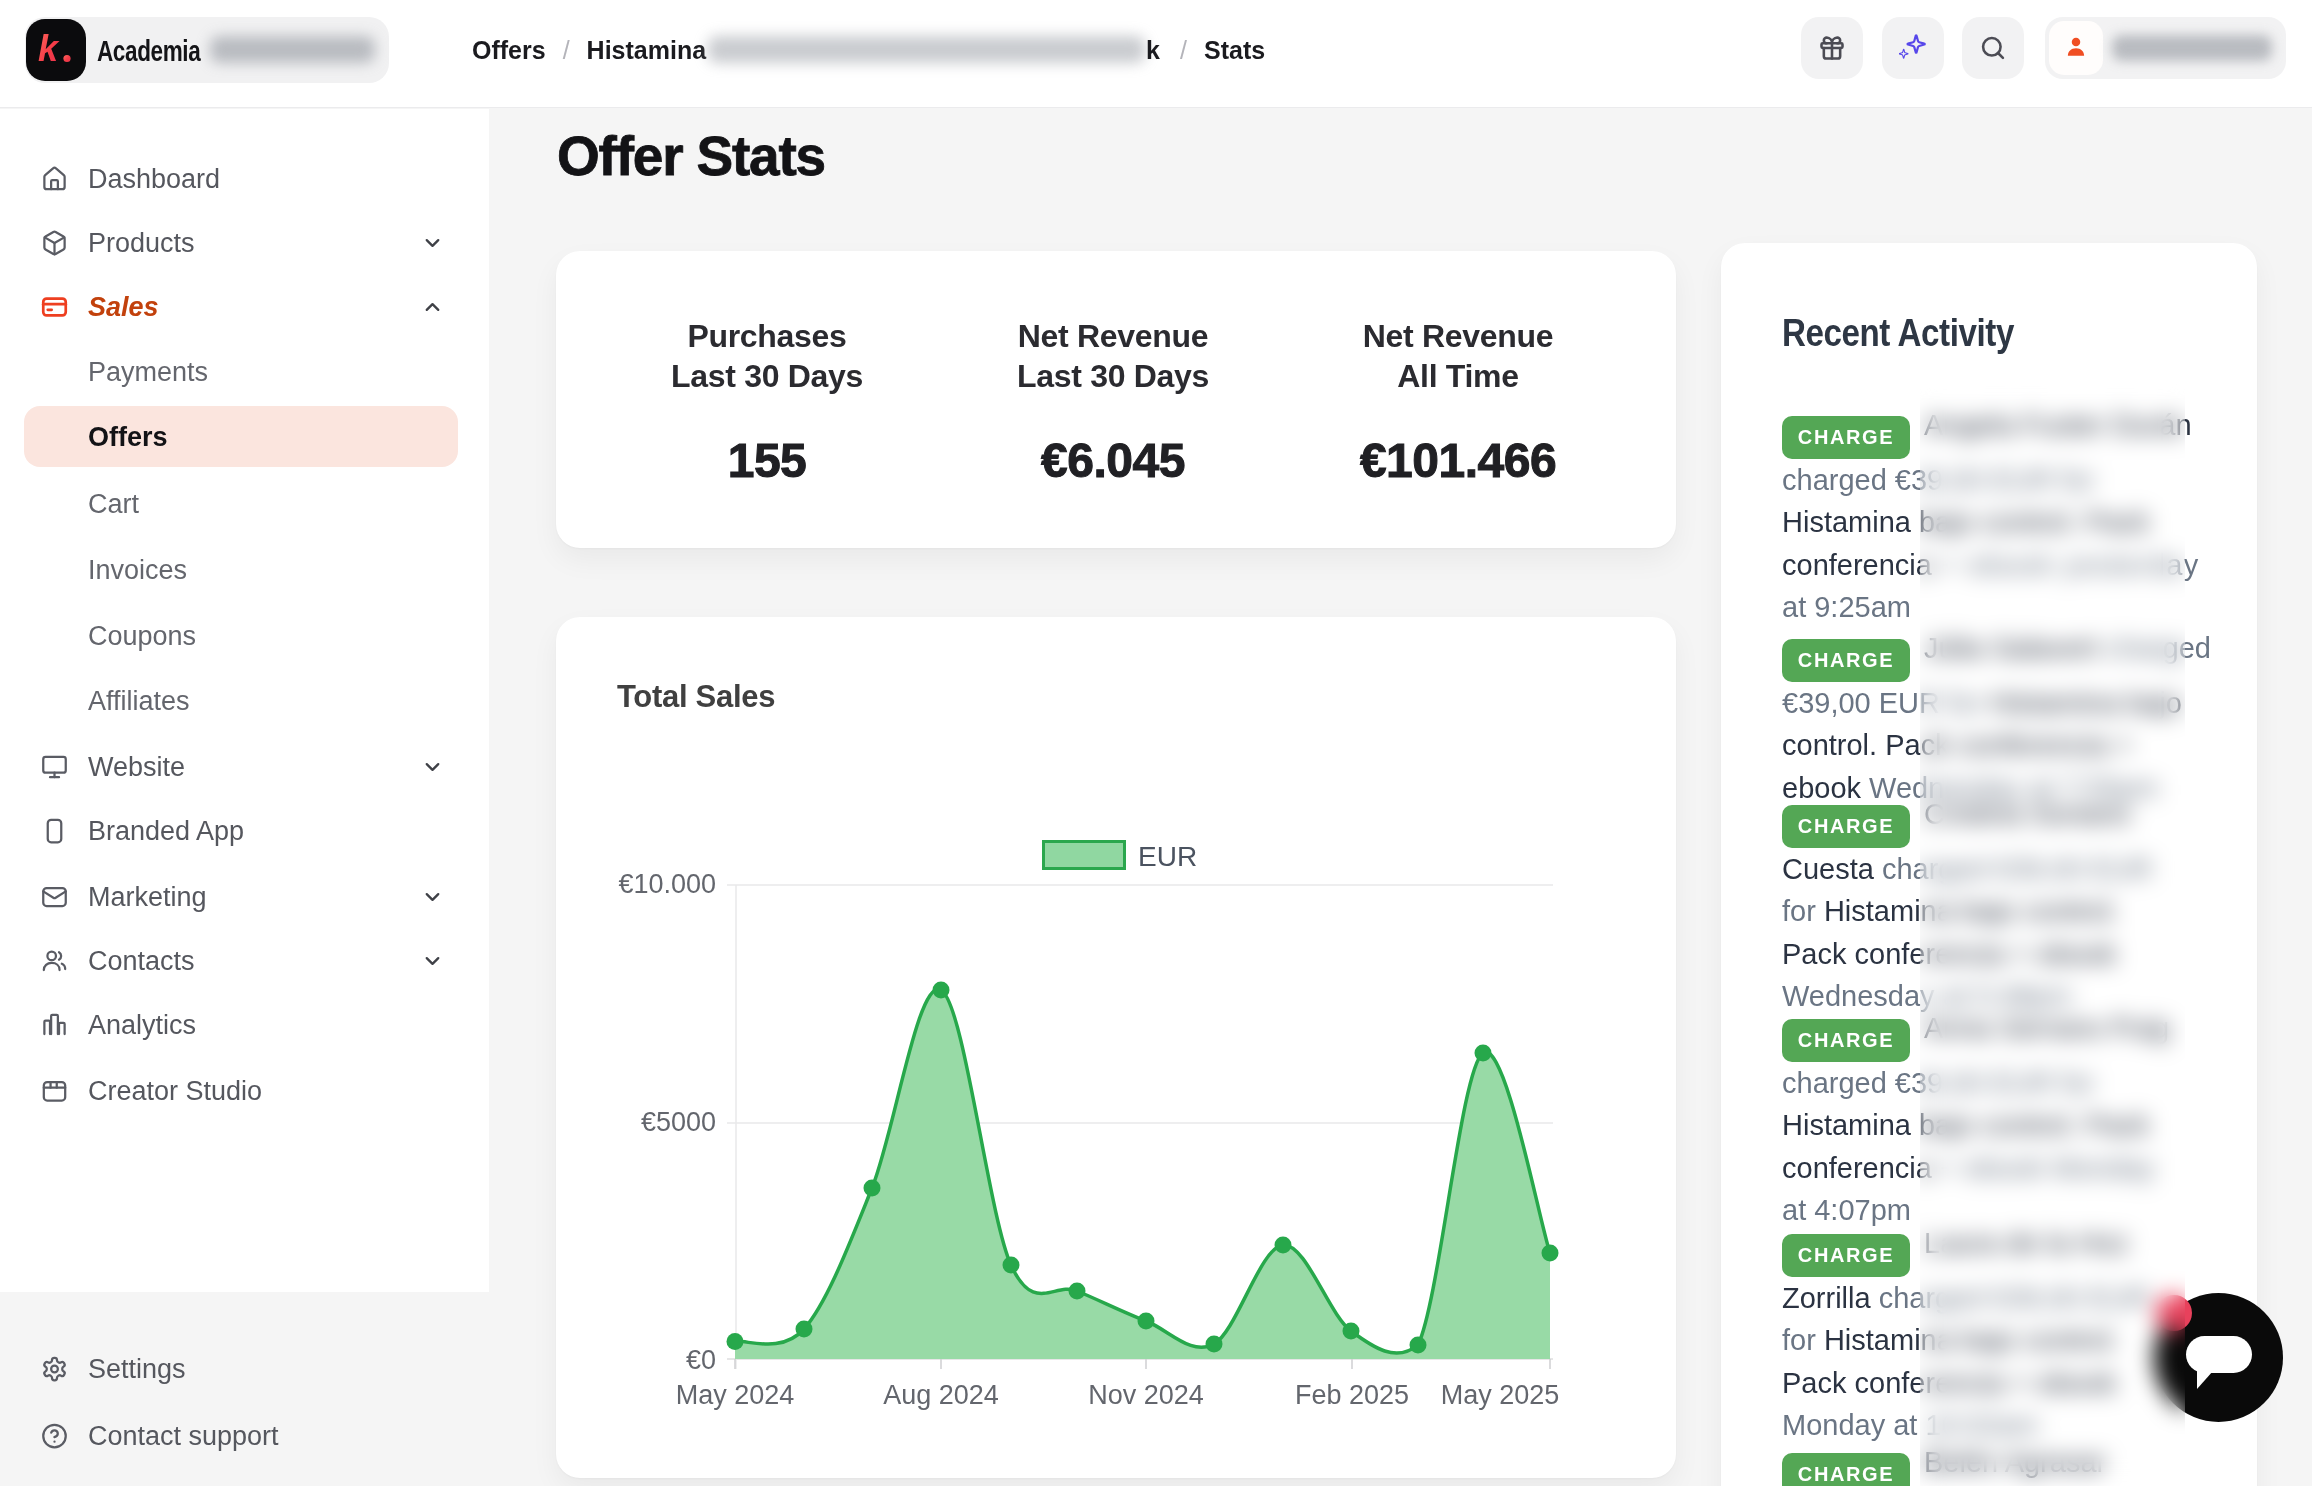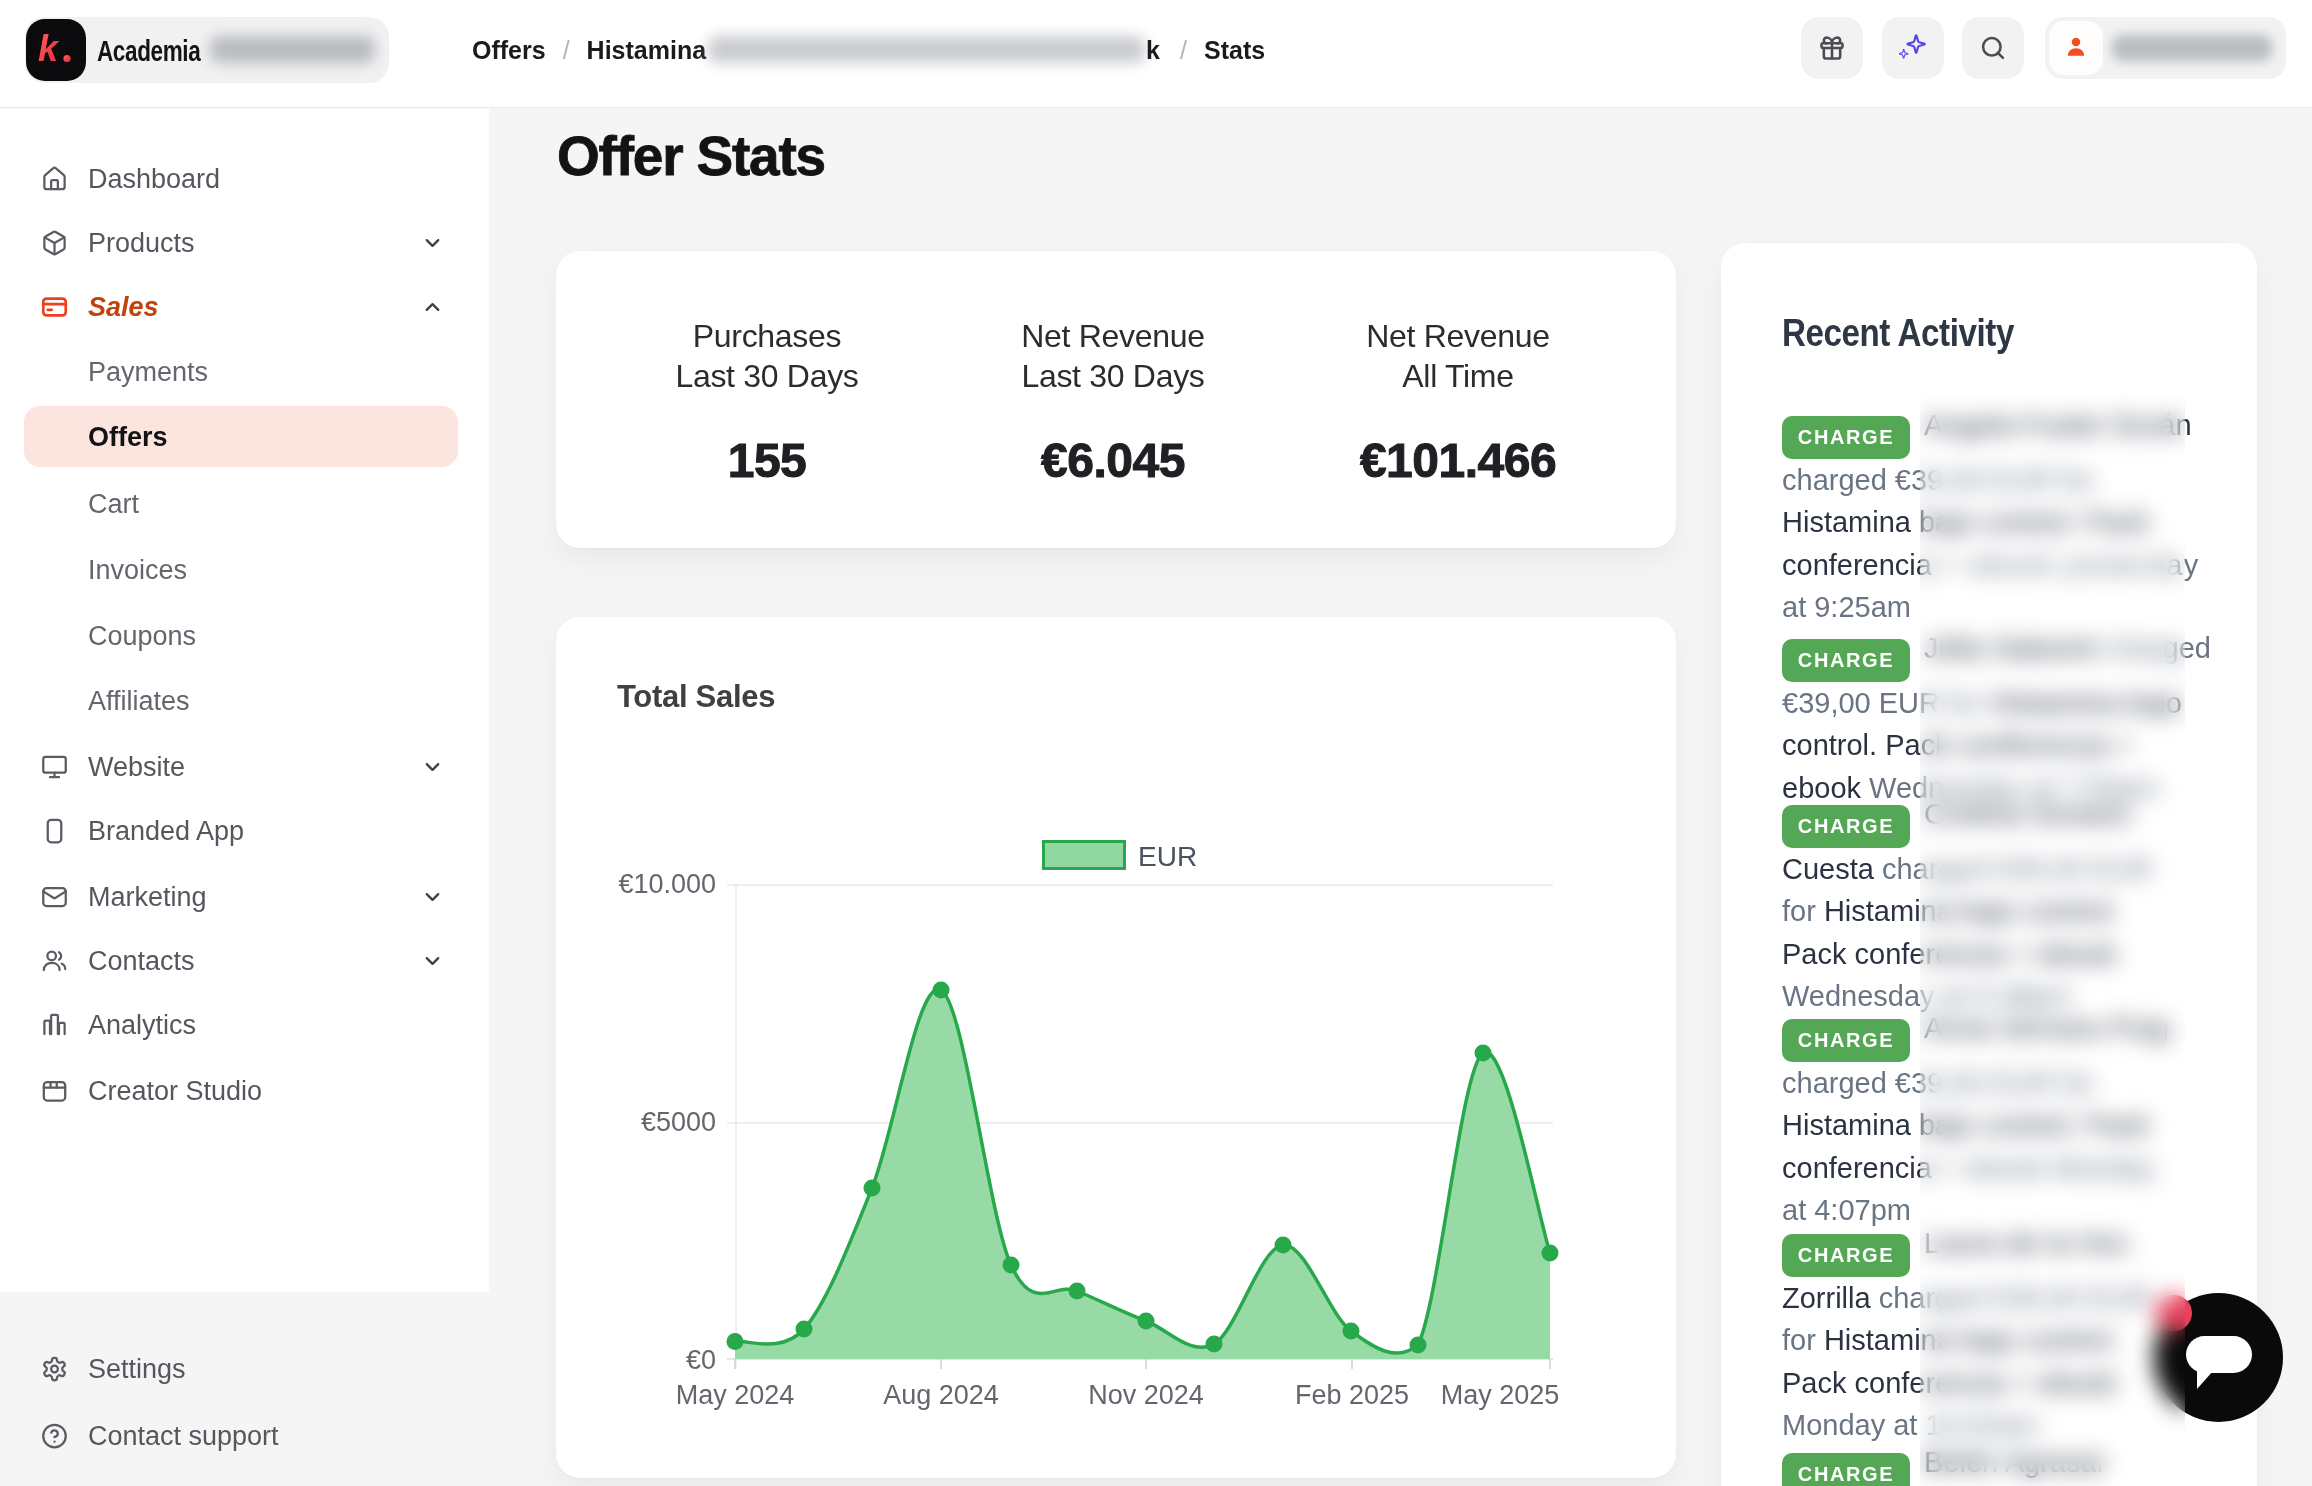--- a/index.html
+++ b/index.html
@@ -24,21 +24,21 @@
 .nav .ic { position:absolute; left:41px; top:50%; transform:translateY(-50%); width:27px; height:27px; }
 .nav .lb { position:absolute; left:88px; top:50%; transform:translateY(-50%); font-size:27px; color:#55575e; white-space:nowrap; }
 .nav .ch { position:absolute; left:421px; top:50%; transform:translateY(-50%); width:23px; height:23px; }
 .nav.sub .lb { left:88px; color:#64666d; }
 #offerspill { position:absolute; left:24px; top:297px; width:434px; height:61px; background:#fbe5de; border-radius:16px; }
 
 .card { position:absolute; background:#fff; border-radius:24px; box-shadow:0 1px 2px rgba(16,16,20,.03), 0 12px 28px rgba(16,16,20,.05); }
 #h1 { position:absolute; left:557px; top:124px; font-size:55px; font-weight:bold; color:#131316; letter-spacing:-1.2px; z-index:3; -webkit-text-stroke:0.8px #131316;}
 #statcard { left:556px; top:251px; width:1120px; height:297px; z-index:3; }
 .stat { position:absolute; top:65px; width:340px; text-align:center; }
-.stat .lab { font-size:32px; font-weight:normal; color:#2b2b30; line-height:40px; letter-spacing:-0.3px;}
+.stat .lab { font-size:32px; font-weight:bold; color:#2b2b30; line-height:40px; letter-spacing:-0.3px;}
 .stat .val { margin-top:37px; font-size:48px; font-weight:bold; color:#202024; letter-spacing:-0.5px; -webkit-text-stroke:1px #202024; }
 #chartcard { left:556px; top:617px; width:1120px; height:861px; z-index:3; }
 #chartcard h2 { position:absolute; left:61px; top:62px; font-size:31px; font-weight:bold; color:#404040; letter-spacing:-0.3px;}
 #legend { position:absolute; left:486px; top:223px; }
 #legend .sw { position:absolute; left:0; top:0; width:84px; height:30px; background:#90d7a1; border:3px solid #2aa74d; }
 #legend .lt { position:absolute; left:96px; top:1px; font-size:28px; color:#4b5360; }
 .ylab { position:absolute; font-size:27px; color:#63666d; text-align:right; width:120px; }
 .xlab { position:absolute; font-size:27px; color:#63666d; text-align:center; width:160px; top:763px; }
 
 #actcard { left:1721px; top:243px; width:536px; height:1263px; z-index:3; border-bottom-left-radius:0; border-bottom-right-radius:0; }

